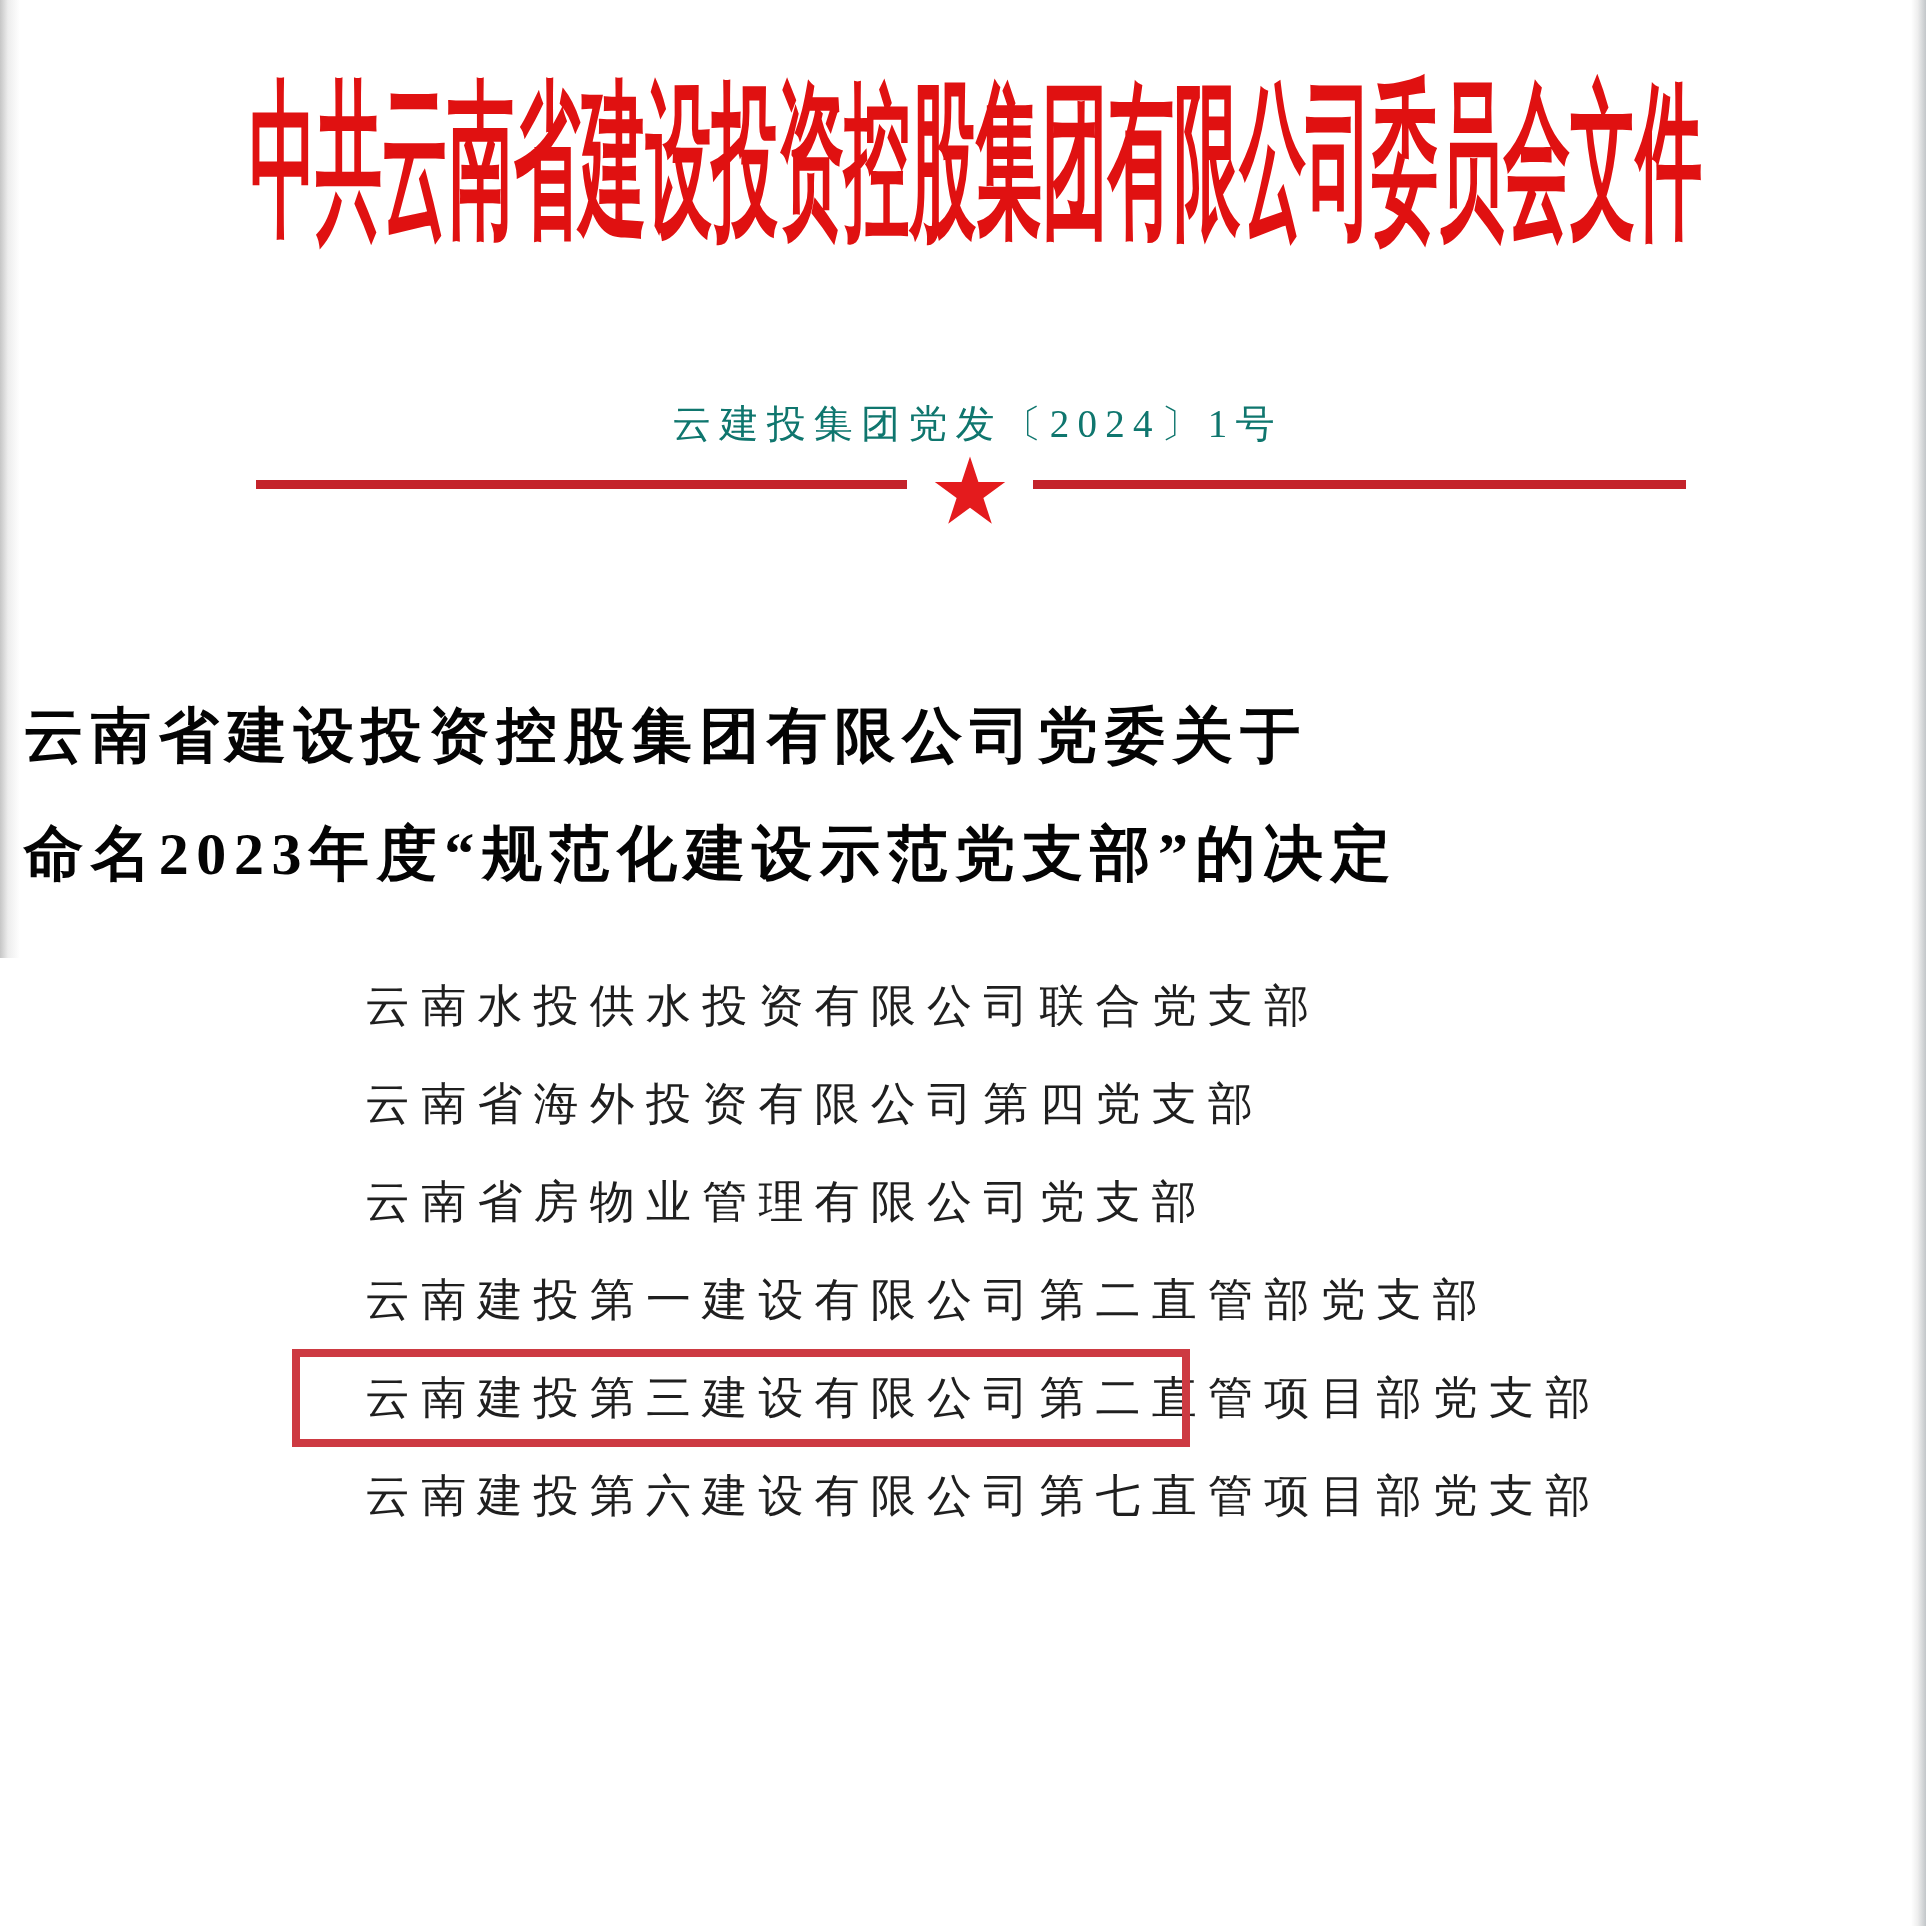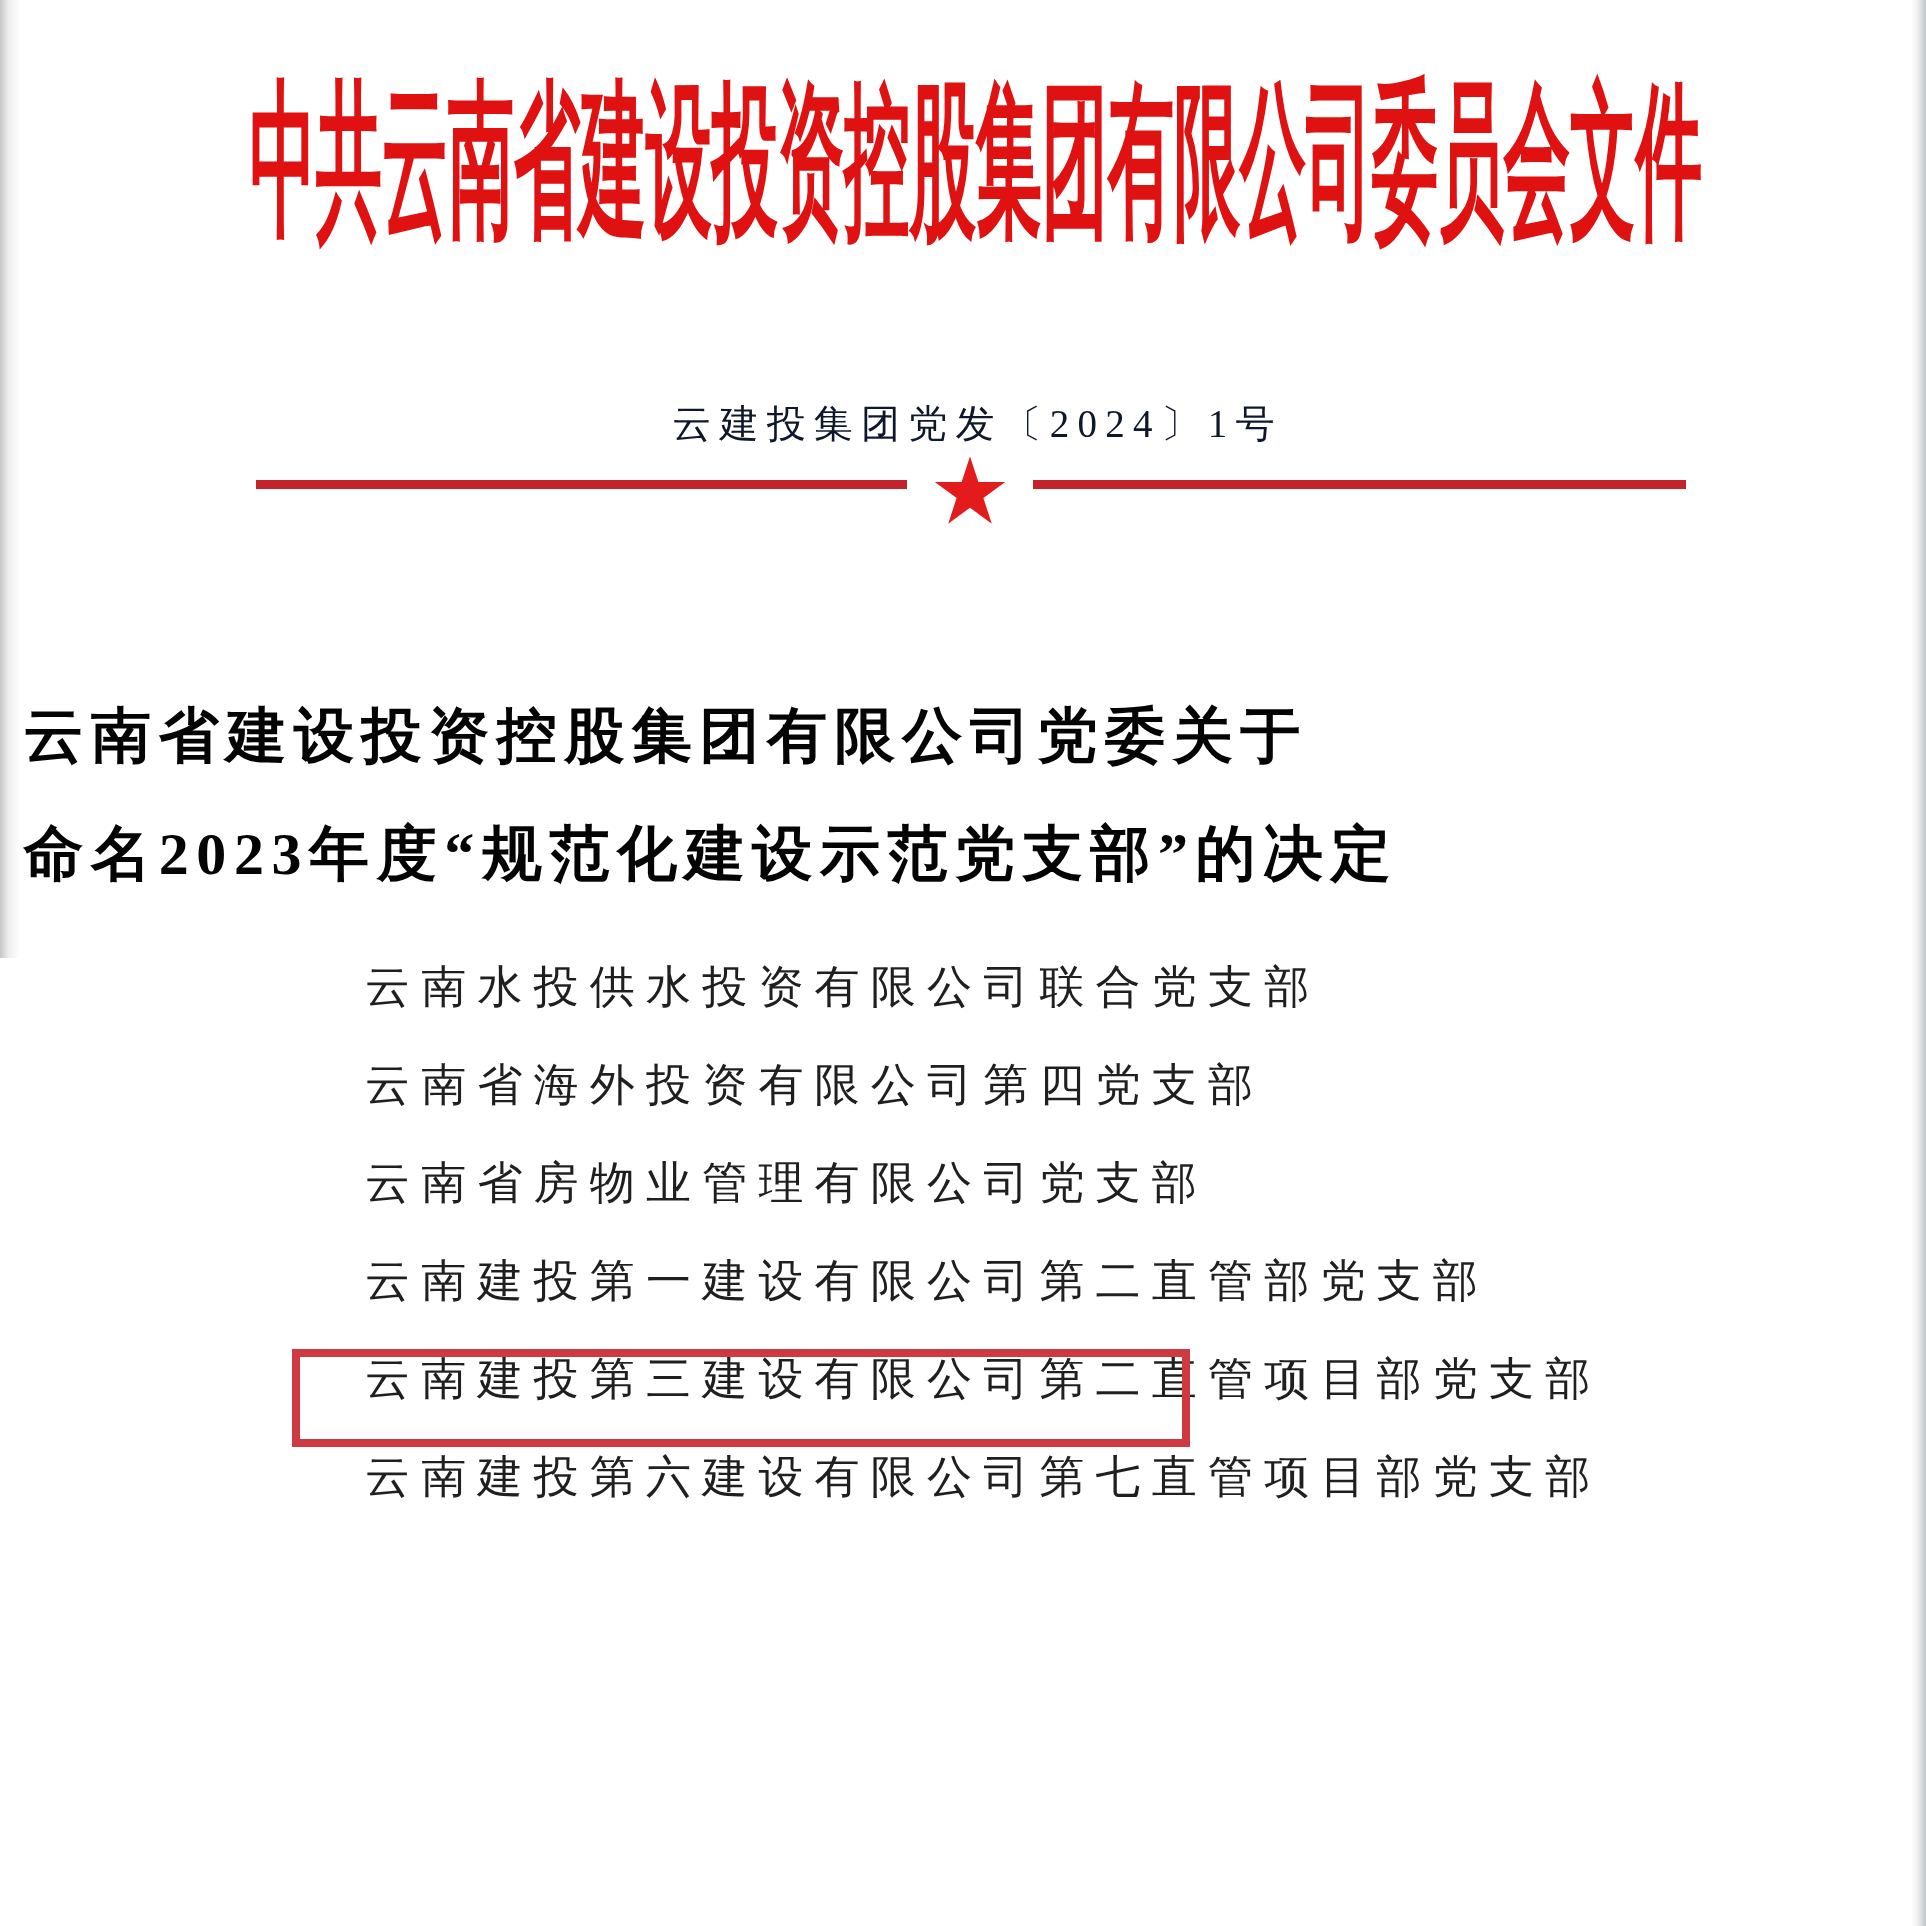--- a/index.html
+++ b/index.html
@@ -34,21 +34,21 @@
     color: #e01111;
     transform: scaleY(2.56);
     transform-origin: top center;
     white-space: nowrap;
   }
   
   .doc-number {
     position: absolute; left: 29px; right: 0; top: 397px;
     text-align: center;
     font-size: 39px; letter-spacing: 8.2px;
-    color: #0f172a;
+    color: #0f766e;
     white-space: nowrap;
   }
   
   .rule {
     position: absolute; top: 480px; height: 9.4px;
     background: #c4232b;
   }
   .rule-left  { left: 256px;  width: 651px; }
   .rule-right { left: 1033px; width: 653px; }
   .star {
@@ -63,21 +63,21 @@
     line-height: 118px;
     color: #040404;
     white-space: nowrap;
   }
   
   .branch-list {
     position: absolute; left: 365px; top: 957px;
   }
   .branch-row {
     height: 98px;
-    display: flex; align-items: flex-start;
+    display: flex; align-items: center;
     font-size: 45px; letter-spacing: 11.2px;
     color: #1f1f1f;
     white-space: nowrap;
   }
   
   .highlight-box {
     position: absolute; left: 292px; top: 1349px;
     width: 898px; height: 98px;
     border: 8.2px solid #cd3a42;
     box-sizing: border-box;

